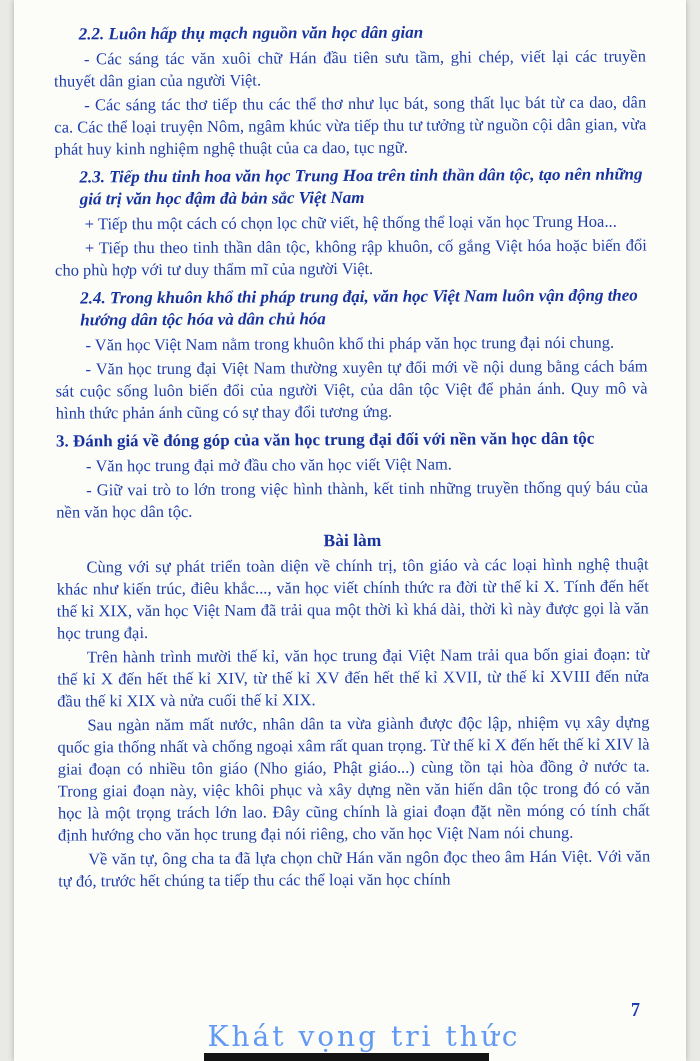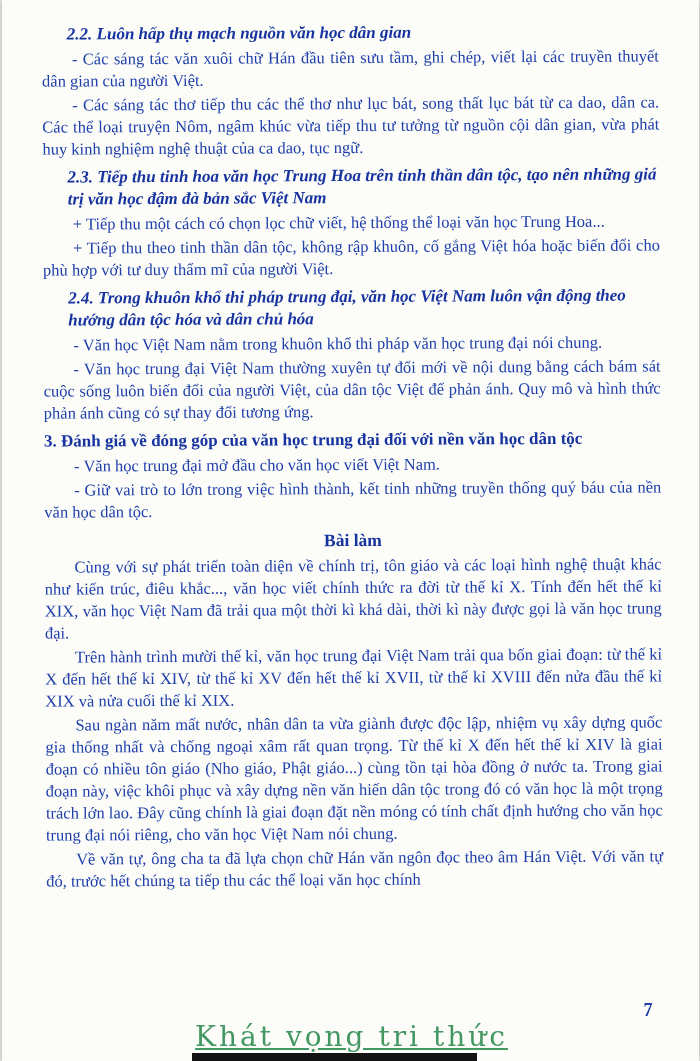--- a/index.html
+++ b/index.html
@@ -4,21 +4,20 @@
 <style>
   html, body { margin:0; padding:0; background:#e9e9e5; }
   .page {
     position:relative;
     width:672px; height:1061px;
     margin:0 auto;
     background:#fcfcf9;
     overflow:hidden;
     font-family:"Liberation Serif","DejaVu Serif",serif;
     box-shadow:0 0 6px rgba(0,0,0,.25);
-    padding-left:25px;
   }
   .content {
     position:absolute;
     top:16px; left:42px; right:38px;
     color:#1e3faa;
     transform:rotate(-0.3deg);
   }
   .block {
     font-size:16.5px;
     line-height:22px;
@@ -65,26 +64,25 @@
     white-space:nowrap;
   }
   .wm-slogan {
     position:absolute;
     left:120px; bottom:8px;
     width:460px;
     text-align:center;
     font-family:"DejaVu Serif",serif;
     font-size:28px;
     letter-spacing:3px;
-    color:#15803d;
+    color:#3b82f6;
     opacity:.8;
     mix-blend-mode:multiply;
     pointer-events:none;
     white-space:nowrap;
-    text-decoration:underline;
   }
   .page-num {
     position:absolute;
     right:46px; bottom:40px;
     font-weight:bold;
     font-size:18px;
     color:#1e3faa;
   }
   .scan-bar {
     position:absolute;

